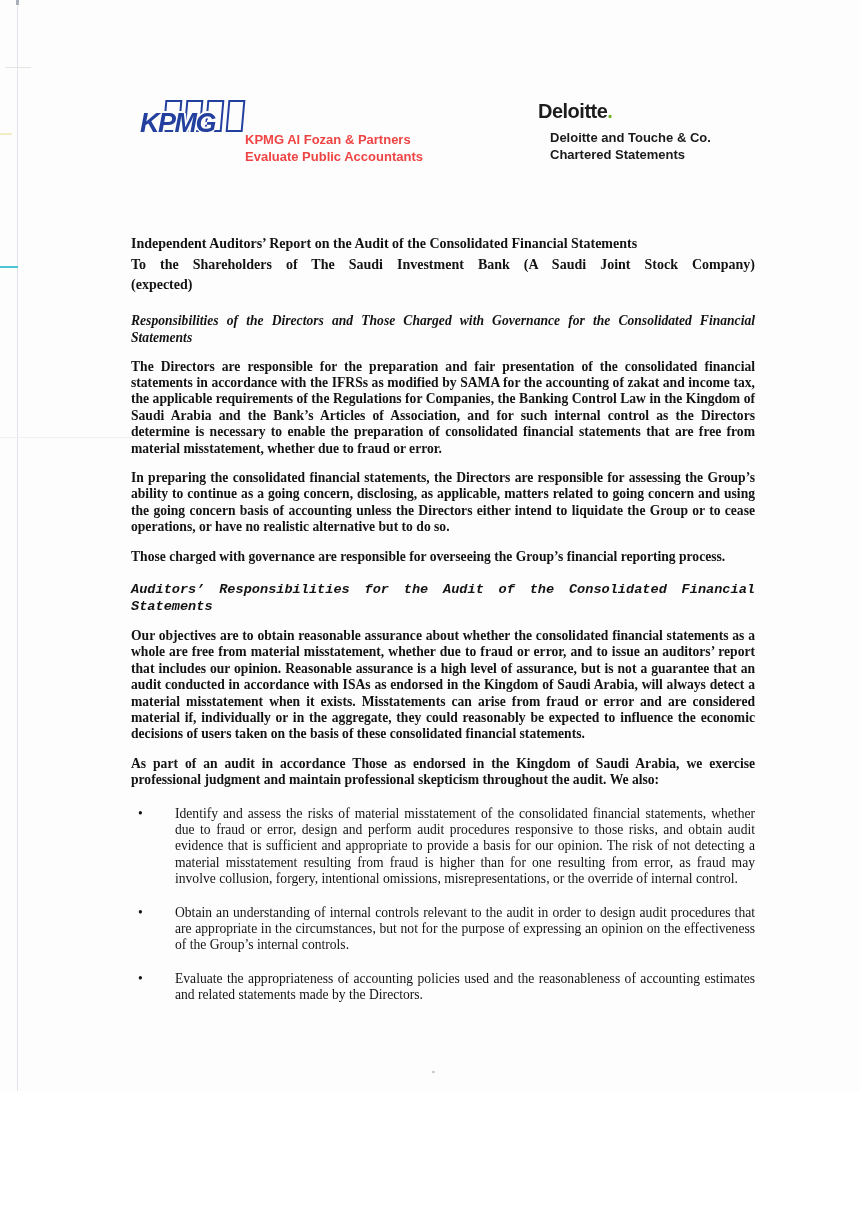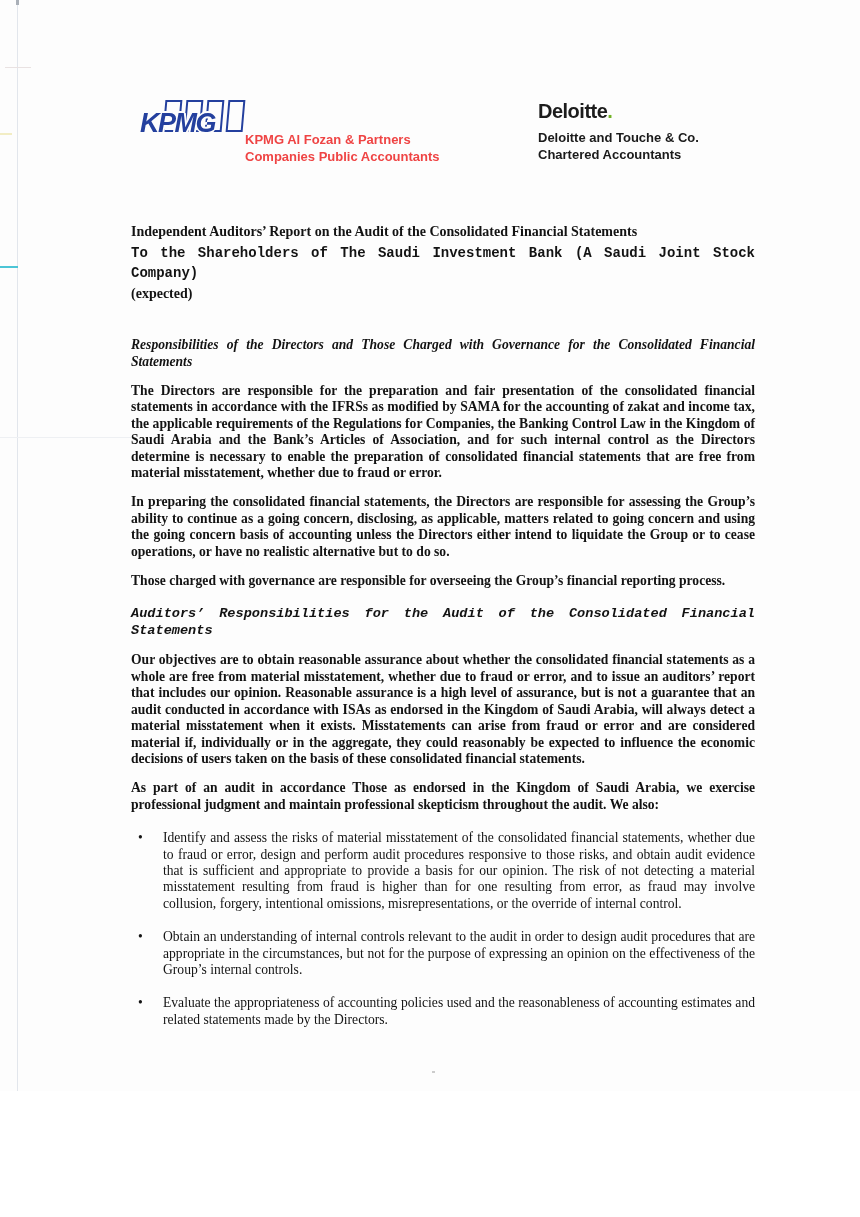--- a/index.html
+++ b/index.html
@@ -39,43 +39,43 @@
   .deloitte-logo {
     font-family: "Liberation Sans", sans-serif;
     font-weight: bold; font-size: 20px; line-height: 1;
     letter-spacing: -0.5px; color: #1c1c1c;
   }
   .deloitte-dot { color: #72b226; }
   .deloitte-firm {
     margin-top: 8px;
     font-family: "Liberation Sans", sans-serif;
     font-weight: bold; font-size: 13px; line-height: 17px;
-    color: #1a1a1a; white-space: nowrap;
+    color: #1a1a1a; white-space: nowrap; margin-left: 12px;
   }
 
   
   .content {
     position: absolute; left: 131px; top: 222px; width: 624px;
     font-family: "Liberation Serif", serif;
     font-size: 13.6px; line-height: 16.4px;
     color: #131313; text-align: justify;
   }
-  .doc-title { font-weight: bold; font-size: 14px; line-height: 20.5px; text-align: left; }
-  .title-line2 { text-align: justify; text-align-last: justify; font-family: Liberation Mono, monospace; }
+  .doc-title { font-weight: bold; font-size: 14px; line-height: 20.5px; text-align: left; margin-top: 12px; }
+  .title-line2 { text-align: justify; text-align-last: justify; }
   .sec-heading {
     font-weight: bold; font-style: italic;
-    margin-top: 32px; line-height: 17px;
+    margin-top: 16px; line-height: 17px;
   }
   .sec-heading-2 { margin-top: 16px; font-family: Liberation Mono, monospace; }
   .para { margin-top: 13px; font-weight: bold; }
   .bullets { margin-top: 17px; }
   .bullet { display: flex; margin-top: 17px; }
   .bullet:first-child { margin-top: 0; }
   .bullet-marker { flex: none; width: 25px; padding-left: 7px; text-align: left; }
-  .bullet-text { flex: 1; text-align: justify; }
+  .bullet-text { flex: 1; text-align: justify; margin-left: 12px; }
 
   .page-number {
     position: absolute; top: 1097px; left: 0; width: 860px;
     text-align: center;
     font-family: "Liberation Serif", serif;
     font-size: 13.5px; color: #131313;
   }
 
   
   .artifact { position: absolute; }
@@ -108,28 +108,28 @@
         <span class="kpmg-rect"></span>
         <span class="kpmg-rect"></span>
         <span class="kpmg-rect"></span>
         <span class="kpmg-rect"></span>
       </div>
       <span class="kpmg-word">KPMG</span>
     </div>
   </div>
   <div class="kpmg-firm">
     <div>KPMG Al Fozan &amp; Partners</div>
-    <div>Companies Public Accountants</div>
+    <div>Evaluate Public Accountants</div>
   </div>
 
   <div class="deloitte-block">
     <div class="deloitte-logo"><span>Deloitte</span><span class="deloitte-dot">.</span></div>
     <div class="deloitte-firm">
       <div>Deloitte and Touche &amp; Co.</div>
-      <div>Chartered Accountants</div>
+      <div>Chartered Statements</div>
     </div>
   </div>
 
   <div class="content">
     <div class="doc-title">
       <div>Independent Auditors’ Report on the Audit of the Consolidated Financial Statements</div>
       <div class="title-line2">To the Shareholders of The Saudi Investment Bank (A Saudi Joint Stock Company)</div>
       <div>(expected)</div>
     </div>
 

